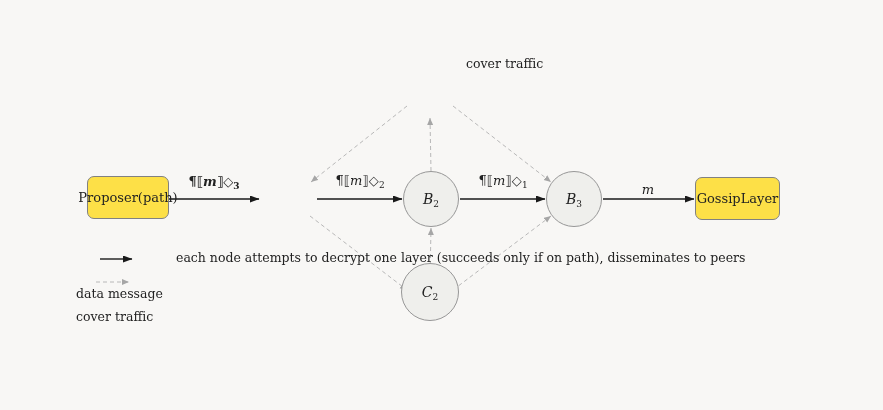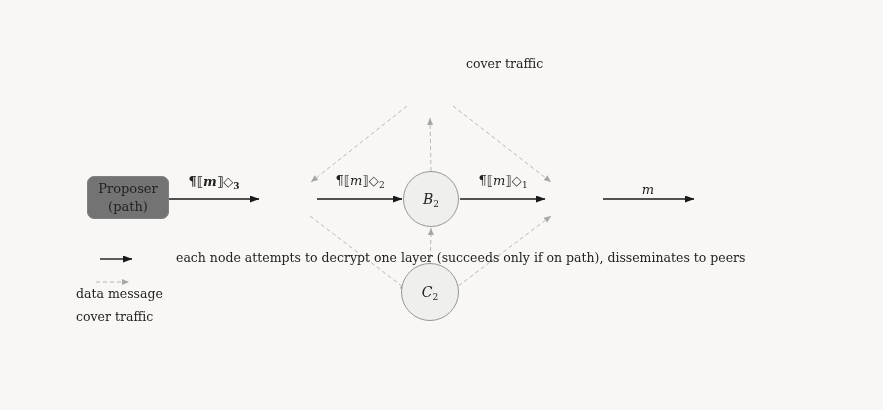--- a/index.html
+++ b/index.html
@@ -8,24 +8,24 @@
     width:883px;height:410px;
     background:#f8f7f5;
     font-family:"DejaVu Serif","DejaVu Sans",serif;
     color:#222;
     overflow:hidden;
   }
   .edges{position:absolute;left:0;top:0;}
   .node-box{
     position:absolute;
     box-sizing:border-box;
-    background:#737373;
+    background:#fde047;
     border:1px solid #818181;
     border-radius:7px;
-    display:flex;flex-direction:column;
+    display:flex;flex-direction:row;
     align-items:center;justify-content:center;
     font-size:13px;line-height:1.32;
     text-align:center;
   }
   .node-circle{
     position:absolute;
     box-sizing:border-box;
     background:#efefec;
     border:1px solid #979797;
     border-radius:50%;
@@ -80,23 +80,30 @@
     <line x1="453" y1="106" x2="551" y2="182" stroke="#b8b8b8" stroke-width="1" stroke-dasharray="4 3" marker-end="url(#arrow-gray)"></line>
     <line x1="310" y1="216" x2="407" y2="290" stroke="#b8b8b8" stroke-width="1" stroke-dasharray="4 3" marker-end="url(#arrow-gray)"></line>
     <line x1="430" y1="279" x2="431" y2="228" stroke="#b8b8b8" stroke-width="1" stroke-dasharray="4 3" marker-end="url(#arrow-gray)"></line>
     <line x1="453" y1="290" x2="551" y2="216" stroke="#b8b8b8" stroke-width="1" stroke-dasharray="4 3" marker-end="url(#arrow-gray)"></line>
   </svg>
 
   <div class="node-box" style="left:87px;top:176px;width:82px;height:43px;">
     <span>Proposer</span>
     <span>(path)</span>
   </div>
+  <div class="node-box" style="left:695px;top:177px;width:85px;height:43px;">
+    <span>Gossip</span>
+    <span>Layer</span>
+  </div>
 
   <div class="node-circle" style="left:403px;top:171px;width:56px;height:56px;">
     <span><i>B</i><sub>2</sub></span>
+  </div>
+  <div class="node-circle" style="left:546px;top:171px;width:56px;height:56px;">
+    <span><i>B</i><sub>3</sub></span>
   </div>
 
   <div class="node-circle" style="left:401px;top:263px;width:58px;height:58px;">
     <span><i>C</i><sub>2</sub></span>
   </div>
 
   <div class="edge-label" style="left:214px;top:181px;font-weight:bold;">
     <span>¶⟦</span><i>m</i><span>⟧◇</span><sub>3</sub>
   </div>
   <div class="edge-label" style="left:360px;top:180px;">

